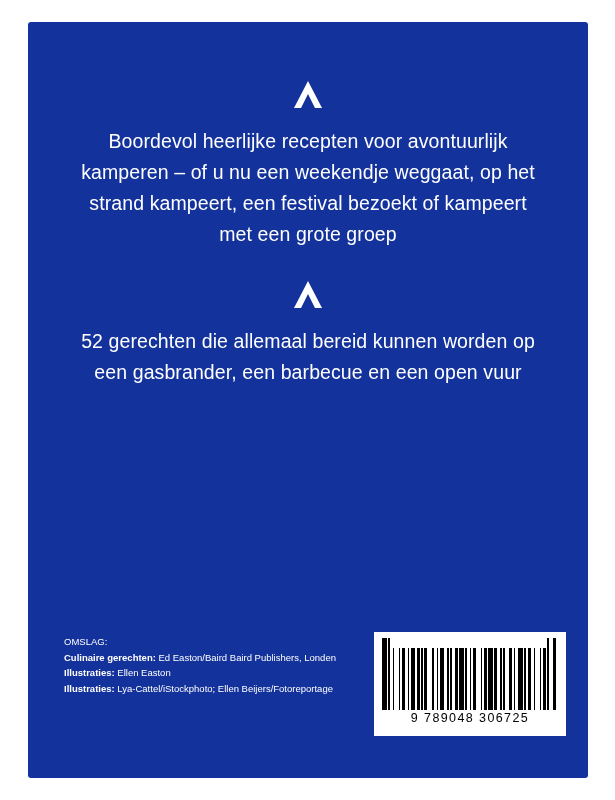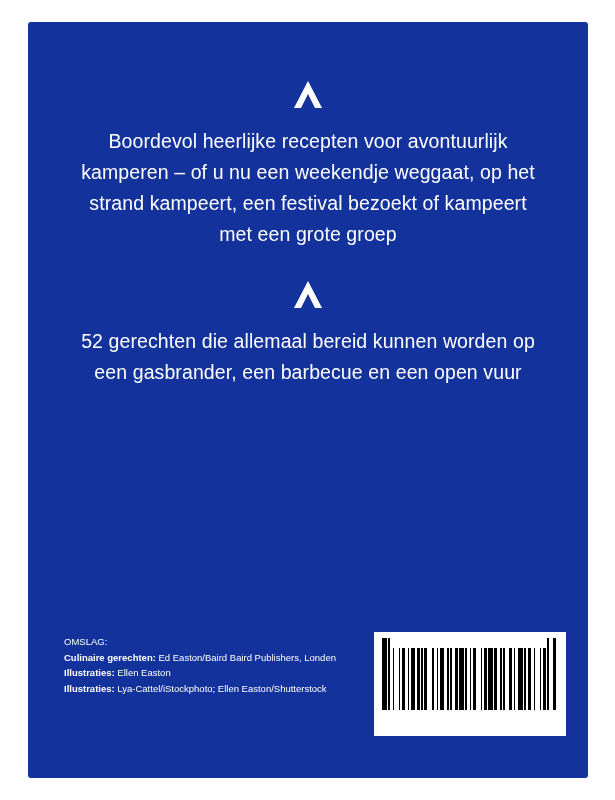--- a/index.html
+++ b/index.html
@@ -145,21 +145,21 @@
         <div class="line">
           <b>Culinaire gerechten:</b>
           <span>Ed Easton/Baird Baird Publishers, Londen</span>
         </div>
         <div class="line">
           <b>Illustraties:</b>
           <span>Ellen Easton</span>
         </div>
         <div class="line">
           <b>Illustraties:</b>
-          <span>Lya-Cattel/iStockphoto; Ellen Easton/Shutterstock</span>
+          <span>Lya-Cattel/iStockphoto; Ellen Beijers/Fotoreportage</span>
         </div>
       </div>
 
       <div class="barcode-box">
         <div class="barcode-bars" id="barcode-bars">
             <div class="bar" style="width: 4.65px;"></div>
             <div class="bar space" style="width: 1.55px;"></div>
             <div class="bar" style="width: 1.55px;"></div>
             <div class="bar space" style="width: 3.1px;"></div>
             <div class="bar short" style="width: 1.55px;"></div>
@@ -224,17 +224,18 @@
             <div class="bar space short" style="width: 4.65px;"></div>
             <div class="bar short" style="width: 1.55px;"></div>
             <div class="bar space short" style="width: 1.55px;"></div>
             <div class="bar short" style="width: 3.1px;"></div>
             <div class="bar space short" style="width: 1.55px;"></div>
             <div class="bar" style="width: 1.55px;"></div>
             <div class="bar space" style="width: 4.65px;"></div>
             <div class="bar" style="width: 3.1px;"></div>
             <div class="bar space" style="width: 1.55px;"></div>
           </div>
+        <div class="barcode-number">9 789048 306725</div>
       </div>
 
     </div>
   </div>
 </div>
 
 </body></html>

